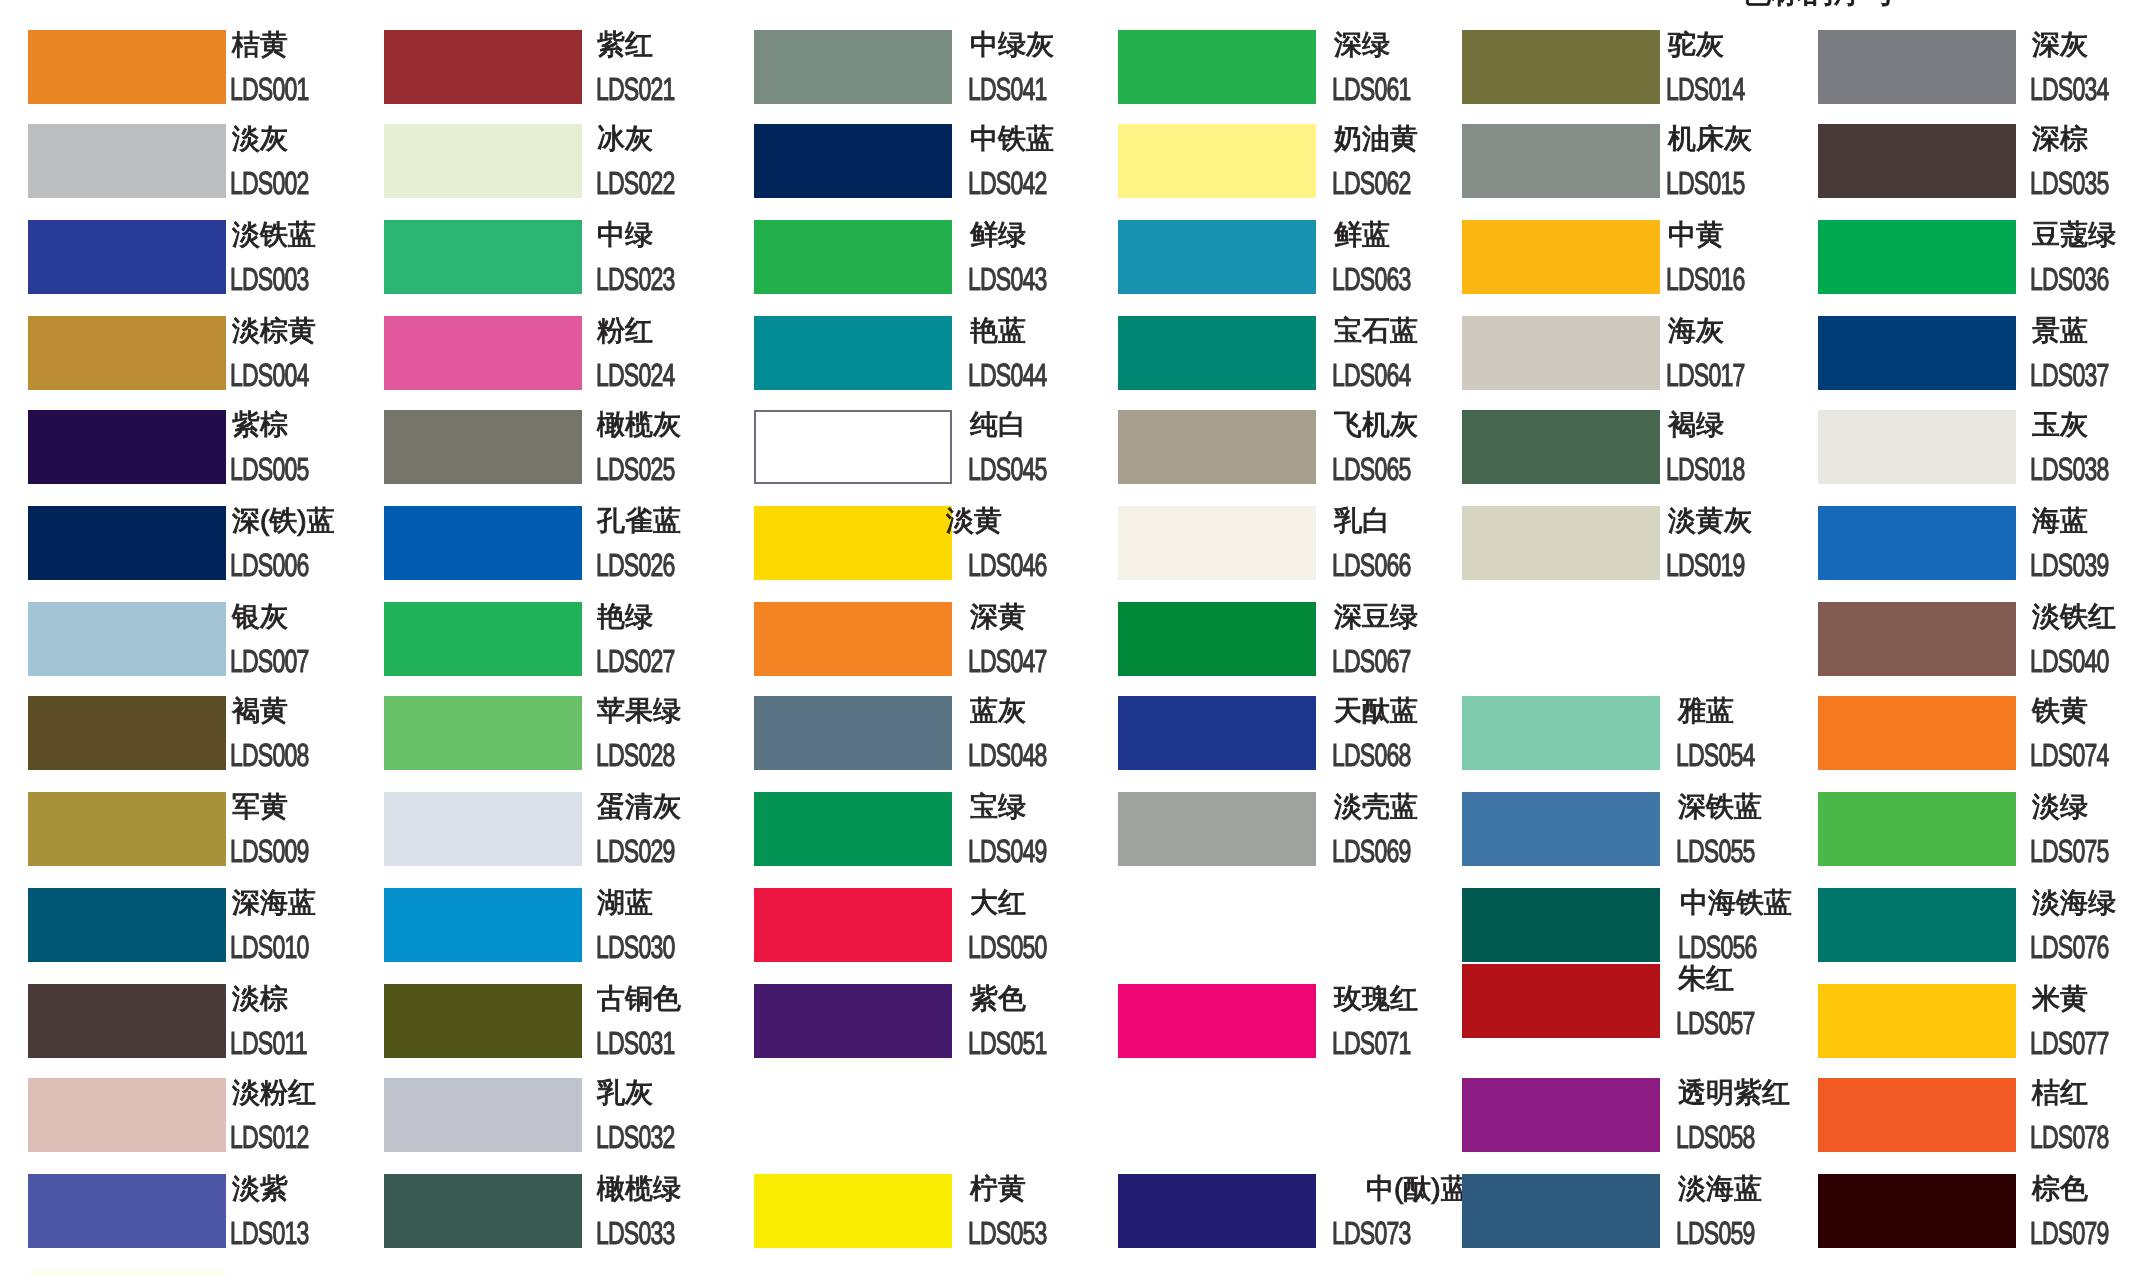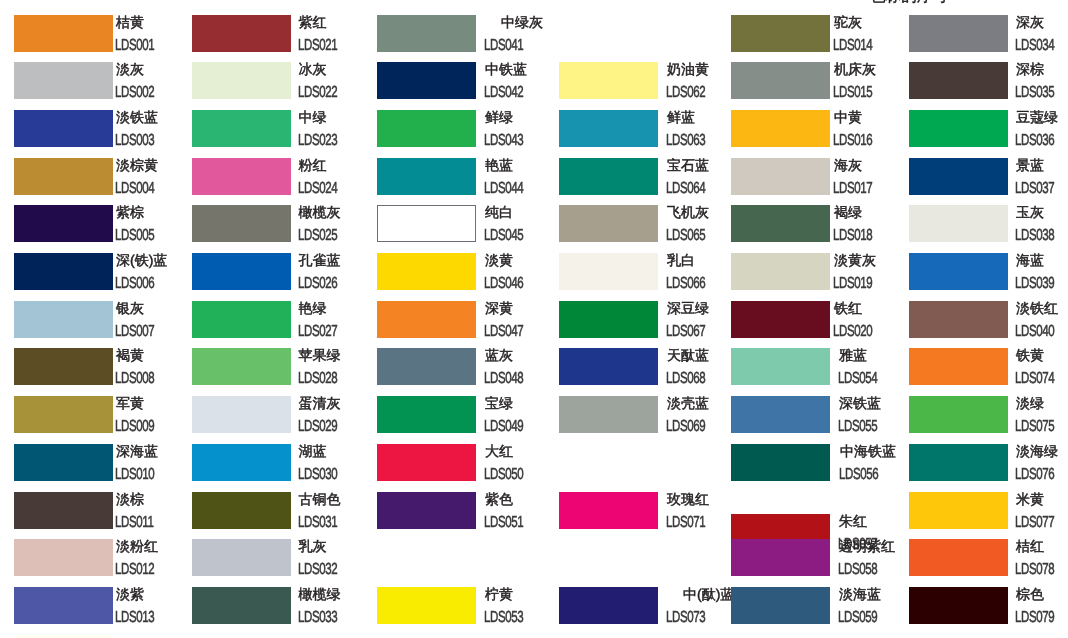--- a/index.html
+++ b/index.html
@@ -158,21 +158,21 @@
     </div>
     <div class="cell" style="top:586.9px">
       <div class="sw" style="background-color: rgb(58, 89, 81);"></div>
       <div class="nm" style="left:106.5px">橄榄绿</div>
       <div class="cd" style="left:105.5px">LDS033</div>
     </div>
   </div>
   <div class="col" style="left:377px">
     <div class="cell" style="top:14.5px">
       <div class="sw" style="background-color: rgb(120, 139, 127);"></div>
-      <div class="nm" style="left:124px">中绿灰</div>
+      <div class="nm" style="left:108px">中绿灰</div>
       <div class="cd" style="left:107px">LDS041</div>
     </div>
     <div class="cell" style="top:62.2px">
       <div class="sw" style="background-color: rgb(0, 37, 90);"></div>
       <div class="nm" style="left:108px">中铁蓝</div>
       <div class="cd" style="left:107px">LDS042</div>
     </div>
     <div class="cell" style="top:109.9px">
       <div class="sw" style="background-color: rgb(34, 176, 77);"></div>
       <div class="nm" style="left:108px">鲜绿</div>
@@ -183,21 +183,21 @@
       <div class="nm" style="left:108px">艳蓝</div>
       <div class="cd" style="left:107px">LDS044</div>
     </div>
     <div class="cell" style="top:205.3px">
       <div class="sw white" style="background-color: rgb(255, 255, 255);"></div>
       <div class="nm" style="left:108px">纯白</div>
       <div class="cd" style="left:107px">LDS045</div>
     </div>
     <div class="cell" style="top:253px">
       <div class="sw" style="background-color: rgb(253, 217, 0);"></div>
-      <div class="nm" style="left:108px">淡黄</div>
+      <div class="nm" style="left:96px">淡黄</div>
       <div class="cd" style="left:107px">LDS046</div>
     </div>
     <div class="cell" style="top:300.7px">
       <div class="sw" style="background-color: rgb(244, 131, 35);"></div>
       <div class="nm" style="left:108px">深黄</div>
       <div class="cd" style="left:107px">LDS047</div>
     </div>
     <div class="cell" style="top:348.4px">
       <div class="sw" style="background-color: rgb(91, 116, 131);"></div>
       <div class="nm" style="left:108px">蓝灰</div>
@@ -218,20 +218,25 @@
       <div class="nm" style="left:108px">紫色</div>
       <div class="cd" style="left:107px">LDS051</div>
     </div>
     <div class="cell" style="top:586.9px">
       <div class="sw" style="background-color: rgb(250, 236, 0);"></div>
       <div class="nm" style="left:108px">柠黄</div>
       <div class="cd" style="left:107px">LDS053</div>
     </div>
   </div>
   <div class="col" style="left:559px">
+    <div class="cell" style="top:14.5px">
+      <div class="sw" style="background-color: rgb(34, 176, 77);"></div>
+      <div class="nm" style="left:108px">深绿</div>
+      <div class="cd" style="left:107px">LDS061</div>
+    </div>
     <div class="cell" style="top:62.2px">
       <div class="sw" style="background-color: rgb(253, 244, 133);"></div>
       <div class="nm" style="left:108px">奶油黄</div>
       <div class="cd" style="left:107px">LDS062</div>
     </div>
     <div class="cell" style="top:109.9px">
       <div class="sw" style="background-color: rgb(23, 146, 175);"></div>
       <div class="nm" style="left:108px">鲜蓝</div>
       <div class="cd" style="left:107px">LDS063</div>
     </div>
@@ -300,41 +305,36 @@
     <div class="cell" style="top:205.3px">
       <div class="sw" style="background-color: rgb(70, 102, 79);"></div>
       <div class="nm" style="left:103px">褐绿</div>
       <div class="cd" style="left:102px">LDS018</div>
     </div>
     <div class="cell" style="top:253px">
       <div class="sw" style="background-color: rgb(214, 213, 194);"></div>
       <div class="nm" style="left:103px">淡黄灰</div>
       <div class="cd" style="left:102px">LDS019</div>
     </div>
-    <div class="cell" style="top:300.7px">
-      <div class="sw" style="background-color: rgb(103, 13, 31);"></div>
-      <div class="nm" style="left:103px">铁红</div>
-      <div class="cd" style="left:102px">LDS020</div>
-    </div>
     <div class="cell" style="top:348.4px">
       <div class="sw" style="background-color: rgb(126, 202, 172);"></div>
       <div class="nm" style="left:108px">雅蓝</div>
       <div class="cd" style="left:107px">LDS054</div>
     </div>
     <div class="cell" style="top:396.1px">
       <div class="sw" style="background-color: rgb(62, 116, 166);"></div>
       <div class="nm" style="left:108px">深铁蓝</div>
       <div class="cd" style="left:107px">LDS055</div>
     </div>
     <div class="cell" style="top:443.8px">
       <div class="sw" style="background-color: rgb(0, 90, 80);"></div>
       <div class="nm" style="left:109px">中海铁蓝</div>
       <div class="cd" style="left:108px">LDS056</div>
     </div>
-    <div class="cell" style="top:514px">
+    <div class="cell" style="top:482px">
       <div class="sw" style="background-color: rgb(178, 17, 24);"></div>
       <div class="nm" style="left:108px">朱红</div>
       <div class="cd" style="left:107px">LDS057</div>
     </div>
     <div class="cell" style="top:539.2px">
       <div class="sw" style="background-color: rgb(140, 28, 129);"></div>
       <div class="nm" style="left:108px">透明紫红</div>
       <div class="cd" style="left:107px">LDS058</div>
     </div>
     <div class="cell" style="top:586.9px">

